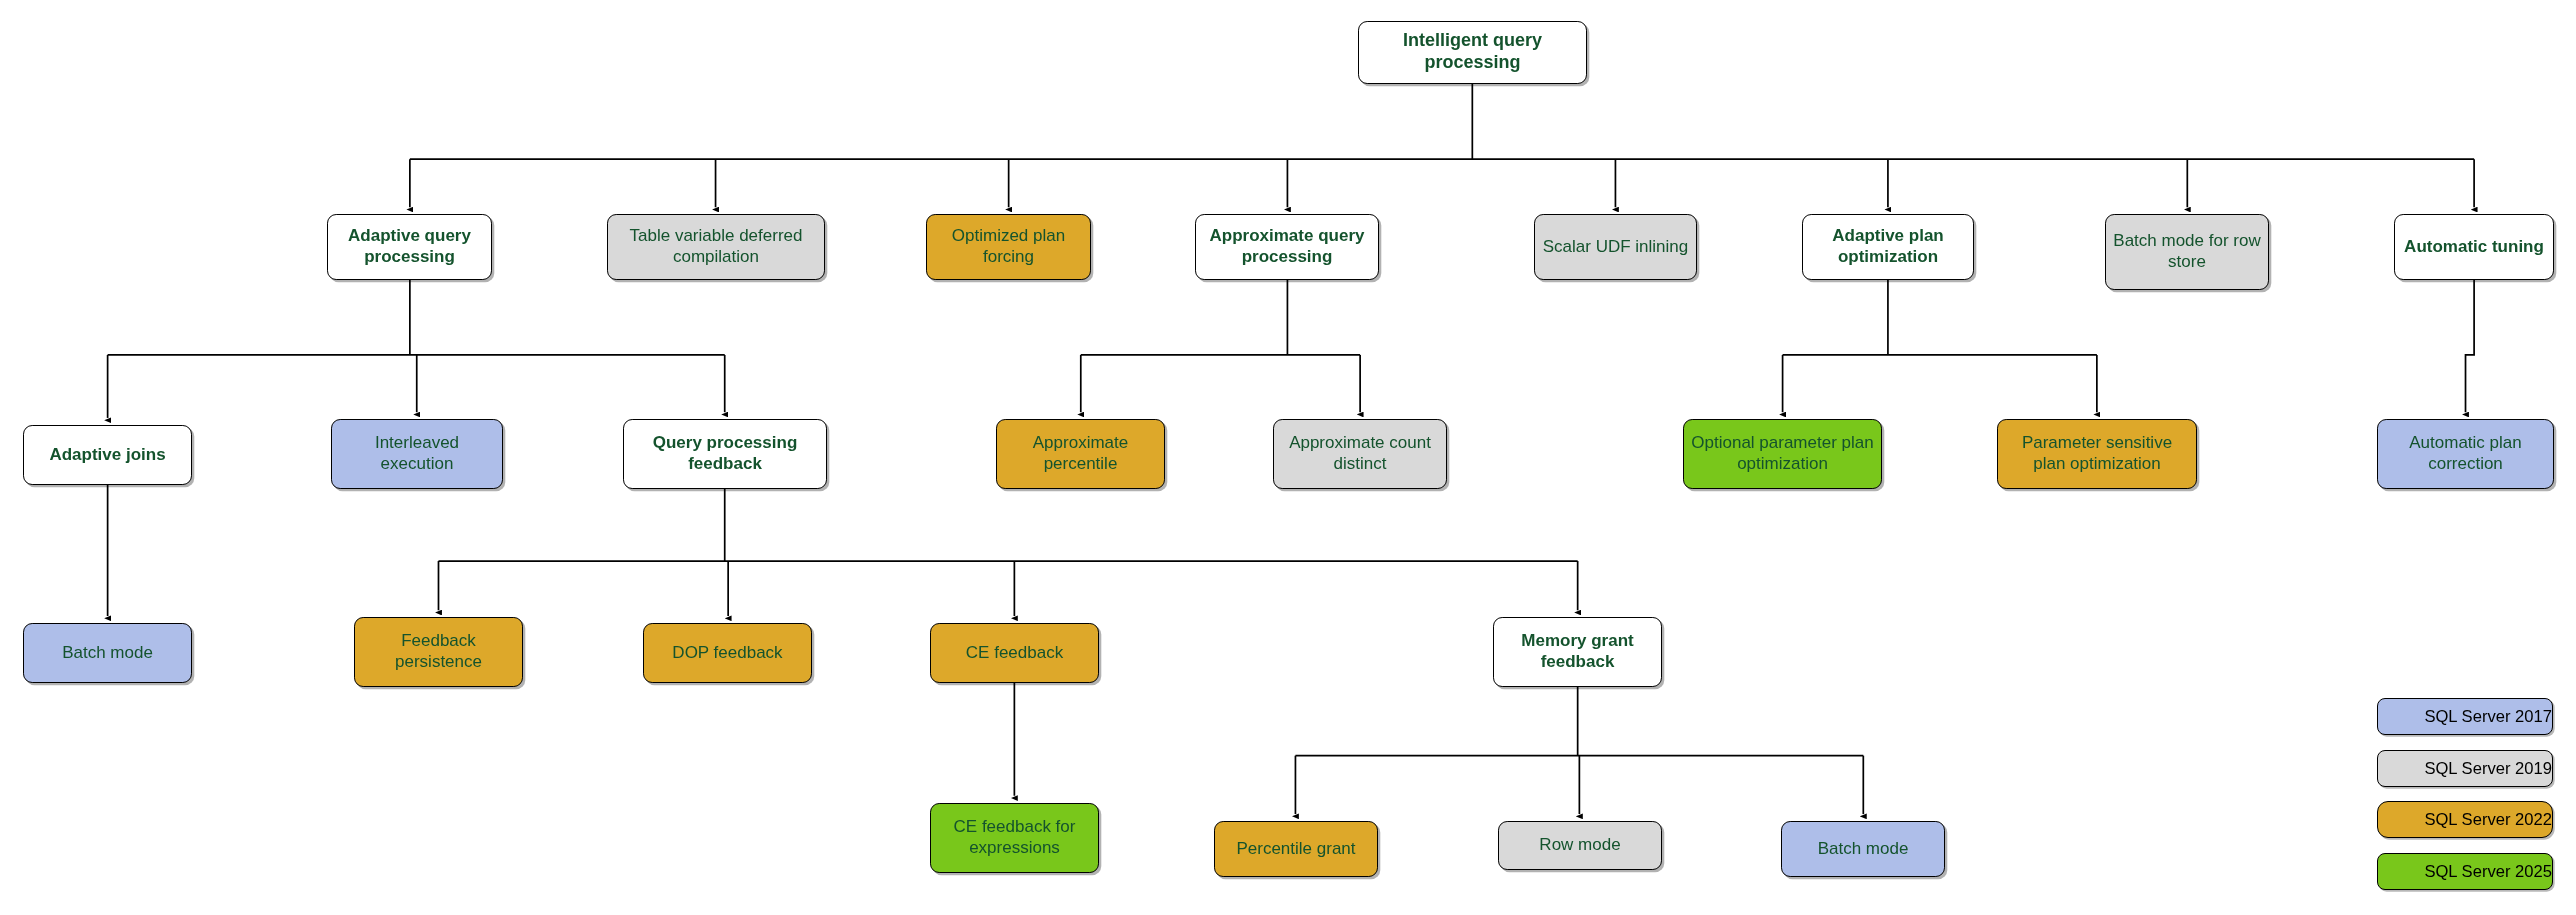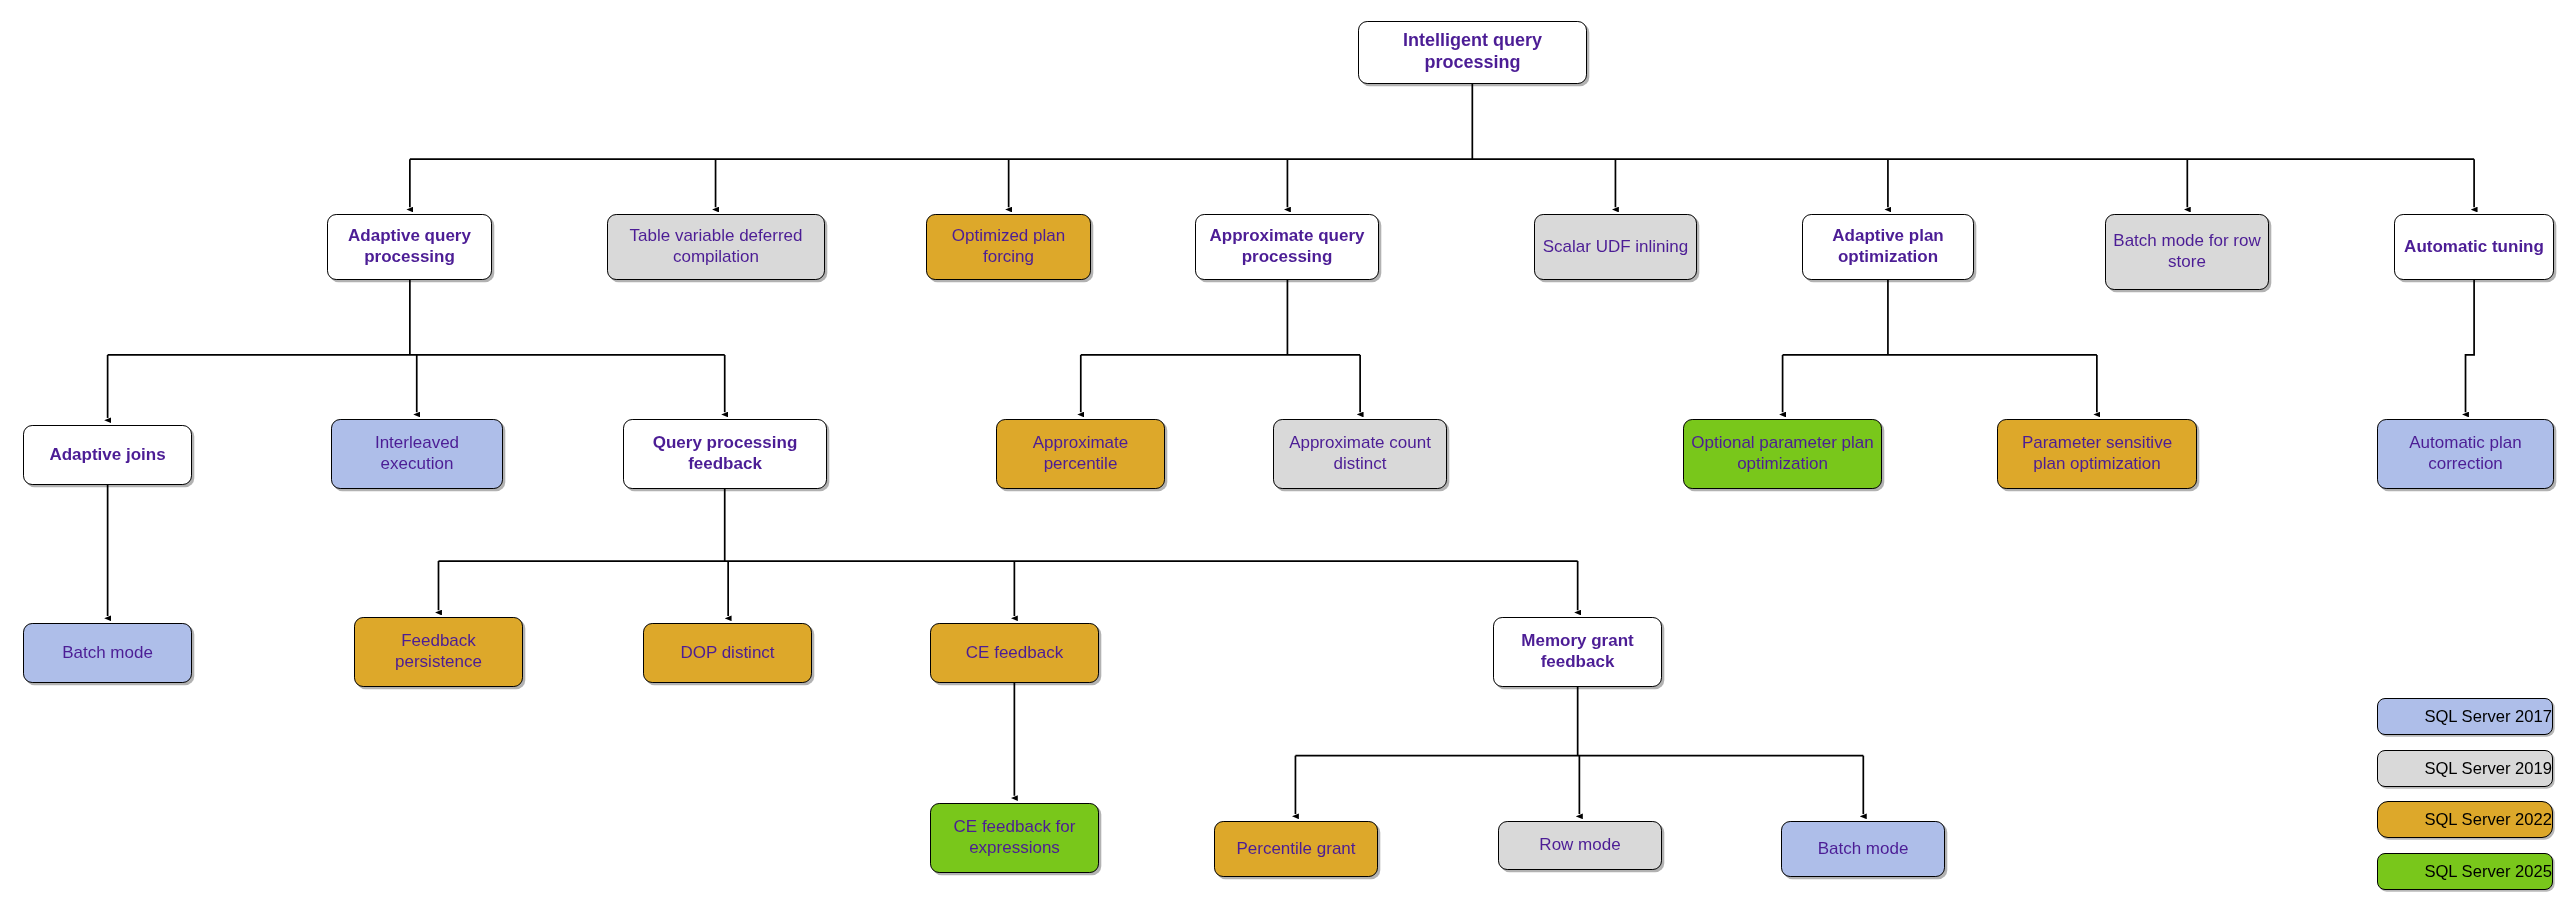--- a/index.html
+++ b/index.html
@@ -26,21 +26,21 @@
   .node {
     position: absolute;
     box-sizing: border-box;
     border: 1.7px solid #000000;
     border-radius: 9.2px;
     background: #ffffff;
     display: flex;
     align-items: center;
     justify-content: center;
     text-align: center;
-    color: #4c1d95;
+    color: #14532d;
     font-size: 17px;
     line-height: 1.22;
     padding: 2.3px 5.7px;
     box-shadow: 2.3px 2.3px 0px rgba(0,0,0,0.30);
   }
   .node.root  { font-weight: bold; font-size: 18px; }
   .node.lvl2  { font-weight: bold; }
   .node .label { display: block; width: 100%; }
   .legend-box {
     position: absolute;
@@ -157,21 +157,21 @@
       <div class="node lvl2 " style="left: 2377px; top: 419px; width: 177px; height: 70px; background: rgb(174, 190, 233); font-weight: normal;">
         <span class="label">Automatic plan correction</span>
       </div>
       <div class="node lvl2 " style="left: 23px; top: 623px; width: 169px; height: 60px; background: rgb(174, 190, 233); font-weight: normal;">
         <span class="label">Batch mode</span>
       </div>
       <div class="node lvl2 " style="left: 354px; top: 617px; width: 169px; height: 70px; background: rgb(221, 168, 42); font-weight: normal;">
         <span class="label">Feedback persistence</span>
       </div>
       <div class="node lvl2 " style="left: 643px; top: 623px; width: 169px; height: 60px; background: rgb(221, 168, 42); font-weight: normal;">
-        <span class="label">DOP distinct</span>
+        <span class="label">DOP feedback</span>
       </div>
       <div class="node lvl2 " style="left: 930px; top: 623px; width: 169px; height: 60px; background: rgb(221, 168, 42); font-weight: normal;">
         <span class="label">CE feedback</span>
       </div>
       <div class="node lvl2 " style="left: 1493px; top: 617px; width: 169px; height: 70px; background: rgb(255, 255, 255); font-weight: bold;">
         <span class="label">Memory grant feedback</span>
       </div>
       <div class="node lvl2 " style="left: 930px; top: 803px; width: 169px; height: 70px; background: rgb(121, 199, 27); font-weight: normal;">
         <span class="label">CE feedback for expressions</span>
       </div>

